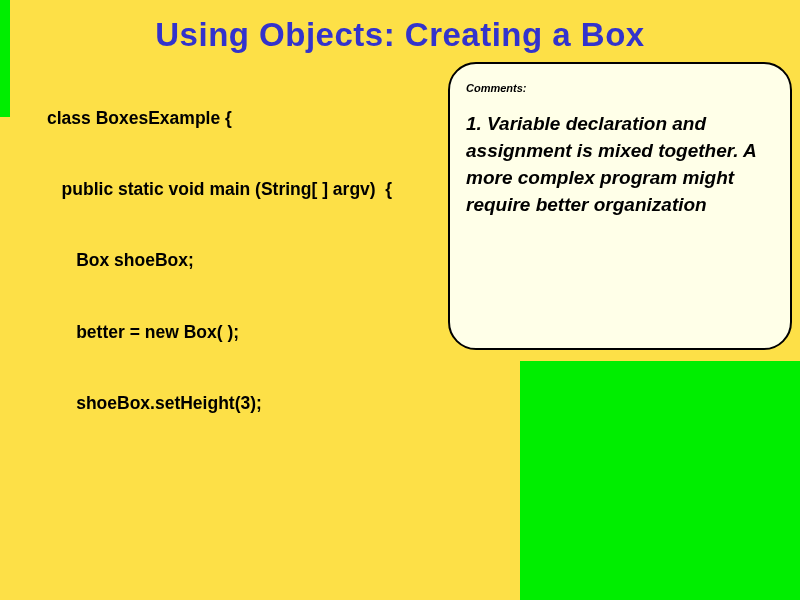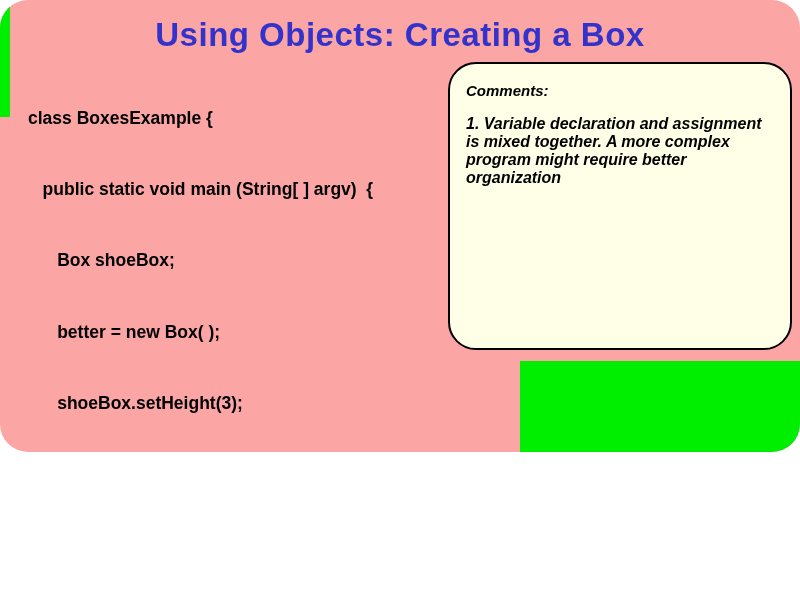--- a/index.html
+++ b/index.html
@@ -4,24 +4,23 @@
 <style>
   html, body {
     margin: 0;
     padding: 0;
     background: #ffffff;
     font-family: "Liberation Sans", sans-serif;
   }
   .slide {
     position: relative;
     width: 800px;
-    height: 452px;
-    background: #fca5a5;
+    height: 600px;
+    background: #fde047;
     overflow: hidden;
-    border-radius: 28px;
   }
   
   .green-strip {
     position: absolute;
     left: 0;
     top: 0;
     width: 10px;
     height: 117px;
     background: #00EE00;
   }
@@ -51,47 +50,48 @@
     top: 59px;
     width: 470px;
     font-size: 17.5px;
     font-weight: bold;
     color: #000000;
     line-height: 23.8px;
     white-space: pre;
   }
   .code-line {
     min-height: 23.8px;
+    margin-left: 19px;
   }
   .callout {
     position: absolute;
     left: 448px;
     top: 62px;
     width: 344px;
     height: 288px;
     background: #FFFFE8;
     border: 2.5px solid #000000;
     border-radius: 28px;
     box-sizing: border-box;
     padding: 18px 14px 10px 16px;
     z-index: 2;
   }
   .callout-heading {
-    font-size: 15px;
+    font-size: 11px;
     font-weight: bold;
     font-style: italic;
     color: #000000;
     margin-bottom: 16px;
   }
   .callout-para {
-    font-size: 16px;
+    font-size: 19px;
     font-weight: bold;
     font-style: italic;
     color: #000000;
-    line-height: 18px;
+    line-height: 27px;
     margin-bottom: 16px;
   }
 </style>
 </head>
 <body>
 
 <div class="slide">
 
   <div class="green-strip"></div>
 

